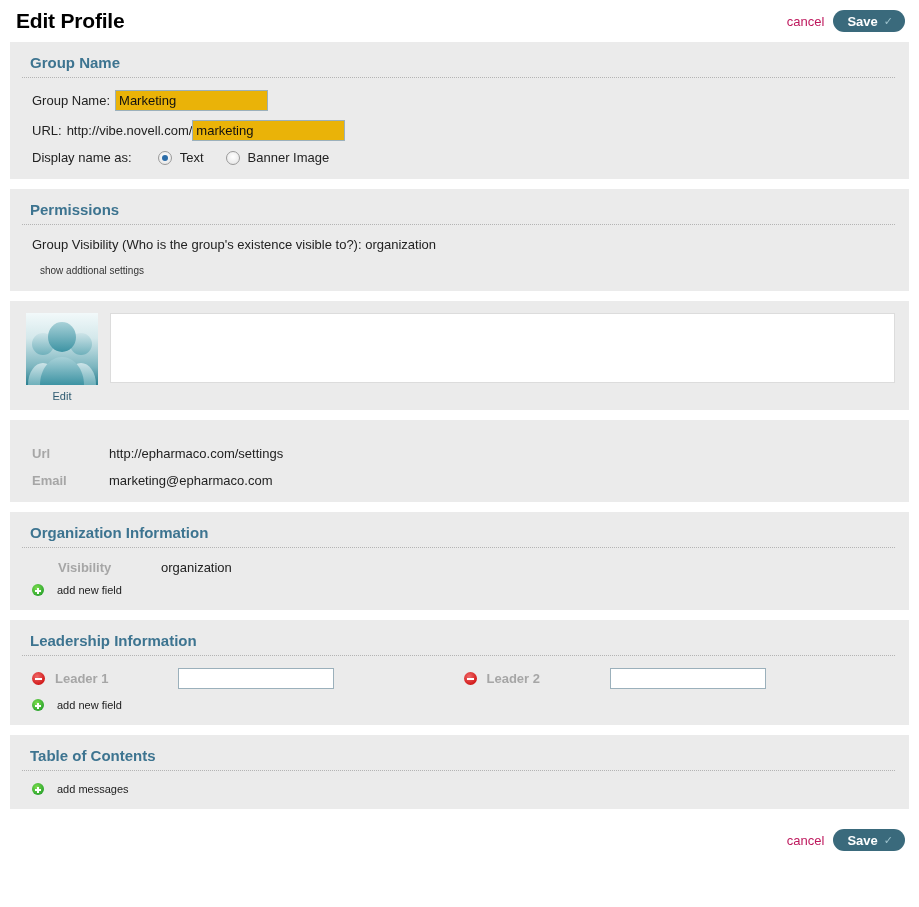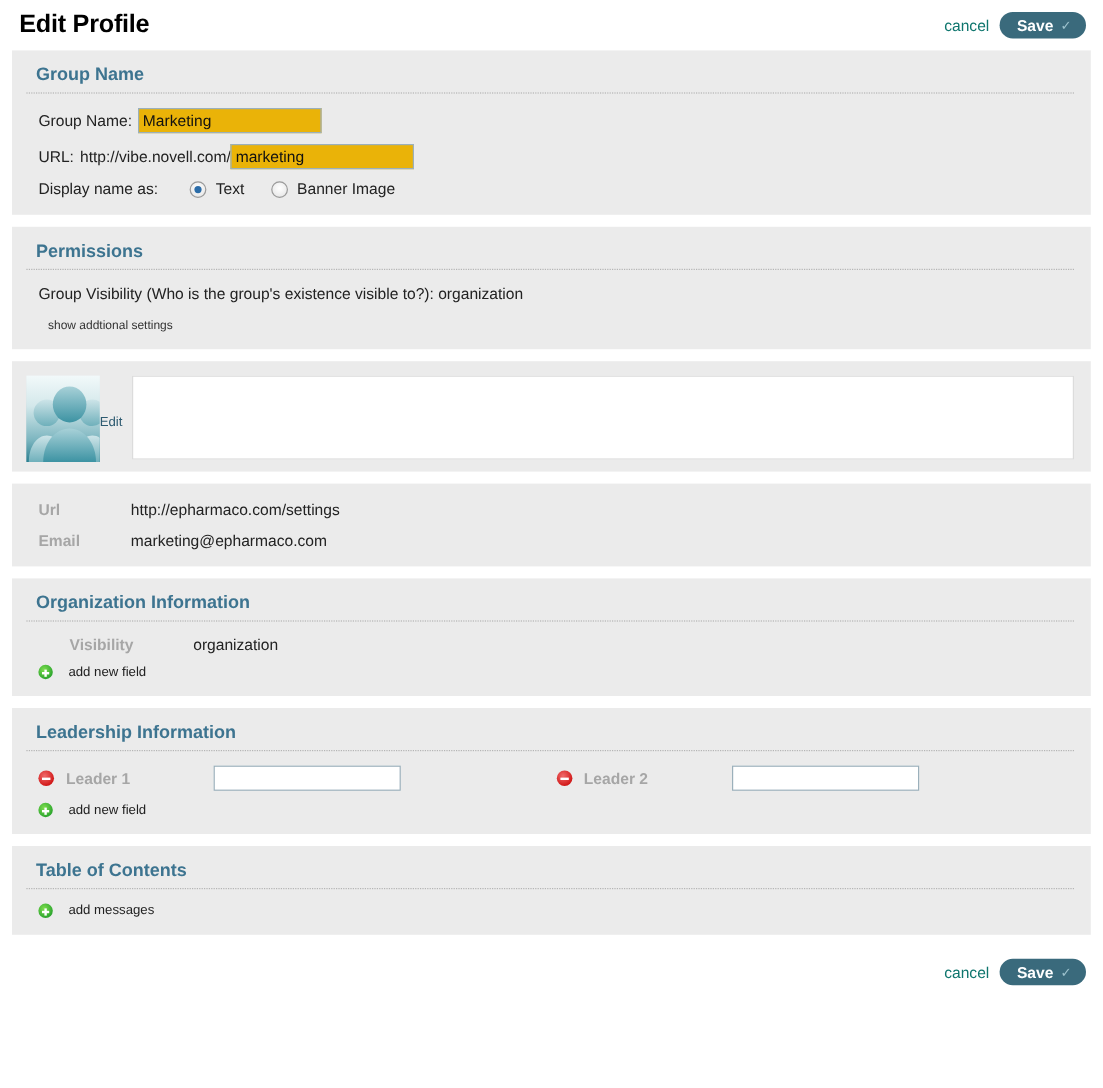--- a/index.html
+++ b/index.html
@@ -31,21 +31,21 @@
     color: #000000;
     letter-spacing: -0.2px;
   }
   .action-group {
     display: flex;
     align-items: center;
     gap: 9px;
   }
   .cancel-link {
     font-size: 13px;
-    color: #0f766e;
+    color: #be185d;
     text-decoration: none;
     cursor: pointer;
   }
   .save-button {
     background: #3a6a7c;
     color: #ffffff;
     border: none;
     border-radius: 13px;
     height: 22px;
     padding: 0 12px 0 14px;
@@ -148,21 +148,21 @@
 
   
   .avatar-panel {
     display: flex;
     align-items: flex-start;
     padding: 12px 14px 8px 12px;
   }
   .avatar-col {
     width: 80px;
     display: flex;
-    flex-direction: row;
+    flex-direction: column;
     align-items: center;
   }
   .avatar {
     width: 72px;
     height: 72px;
     background: linear-gradient(to bottom, #eef6f7 0%, #cfe4e8 30%, #78b3bd 70%, #2b7f90 100%);
     position: relative;
     overflow: hidden;
   }
   .avatar svg { display: block; }
@@ -181,20 +181,21 @@
     margin-left: 8px;
   }
 
   
   .kv-panel { padding: 14px 14px 14px 12px; }
   .kv-row {
     display: flex;
     align-items: baseline;
     margin-bottom: 11px;
     padding-left: 10px;
+    margin-top: 12px;
   }
   .kv-row:last-child { margin-bottom: 0; }
   .kv-key {
     width: 77px;
     color: #a6a6a6;
     font-size: 13px;
     font-weight: bold;
   }
   .kv-val { font-size: 13px; color: #222222; }
 

